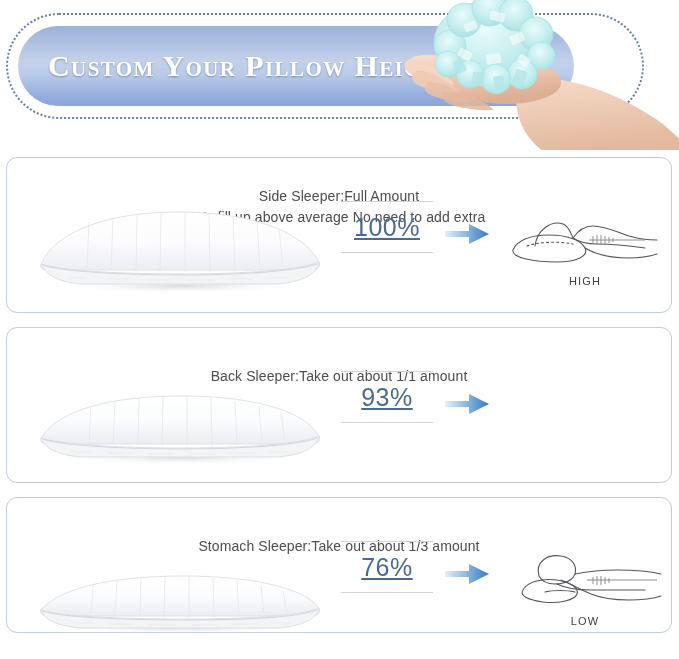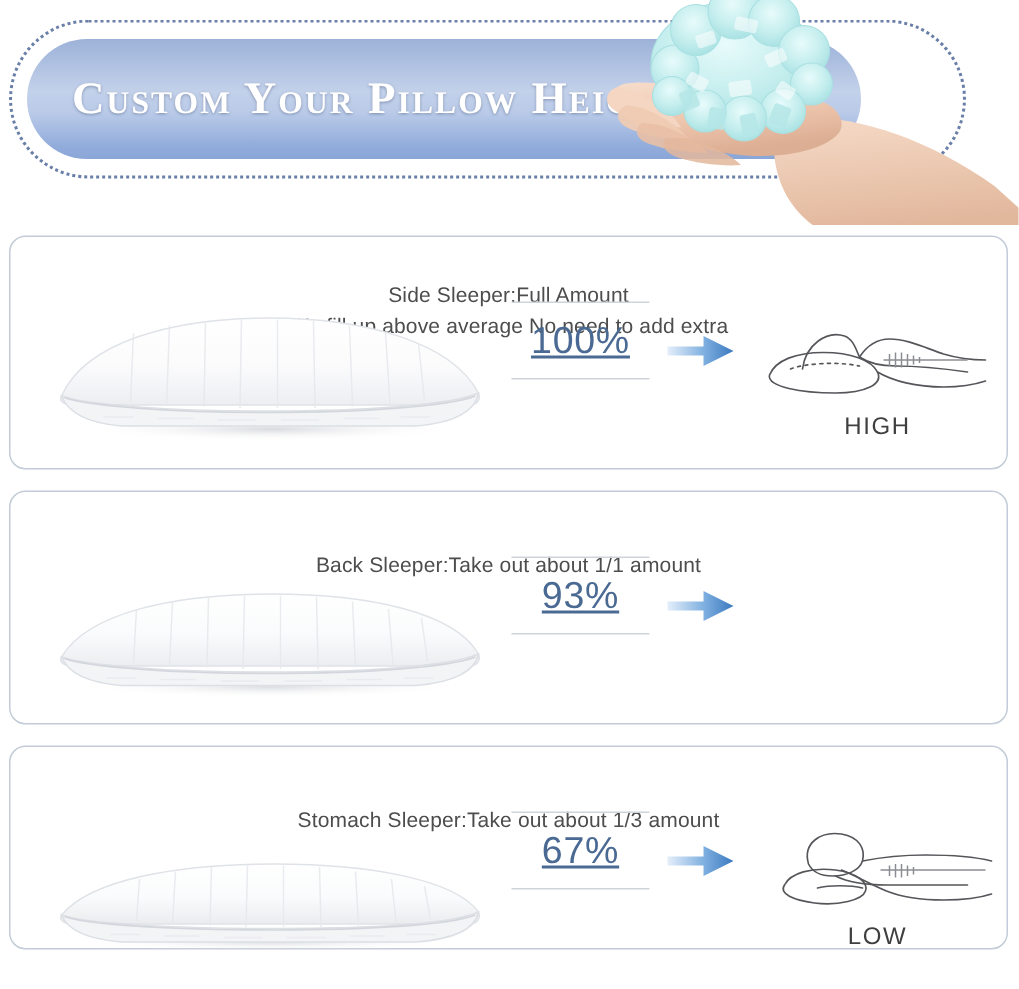--- a/index.html
+++ b/index.html
@@ -136,21 +136,21 @@
     width: 48px;
   }
   .sleep-wrap {
     position: absolute;
     left: 498px;
     width: 160px;
   }
   .sleep-label {
     text-align: center;
     color: #3f3f3f;
-    font-size: 16px;
+    font-size: 11px;
     letter-spacing: 1.1px;
     margin-top: 1px;
   }
 </style>
 </head>
 <body>
 
 <div class="header">
 
   <div class="banner-dotted"></div>
@@ -417,21 +417,21 @@
           <path d="M120 65 L146 65"></path>
         <path d="M162 65 L188 65"></path>
           <path d="M204 64 L228 64"></path>
           <path d="M242 63 L262 63"></path>
       </g>
     </svg>
   </div>
 
   <div class="pct-block" style="top:43px;">
     <div class="pct-rule"></div>
-    <div class="pct-value">67%</div>
+    <div class="pct-value">76%</div>
     <div class="pct-rule"></div>
   </div>
 
   <div class="arrow-wrap" style="top:64px;">
     <svg viewBox="0 0 48 24" width="48" height="24">
       <defs>
         <linearGradient id="ar2" x1="0" y1="0" x2="1" y2="0">
           <stop offset="0%" stop-color="#e4eefa"></stop>
           <stop offset="55%" stop-color="#7fb0e0"></stop>
           <stop offset="100%" stop-color="#3b79c0"></stop>

